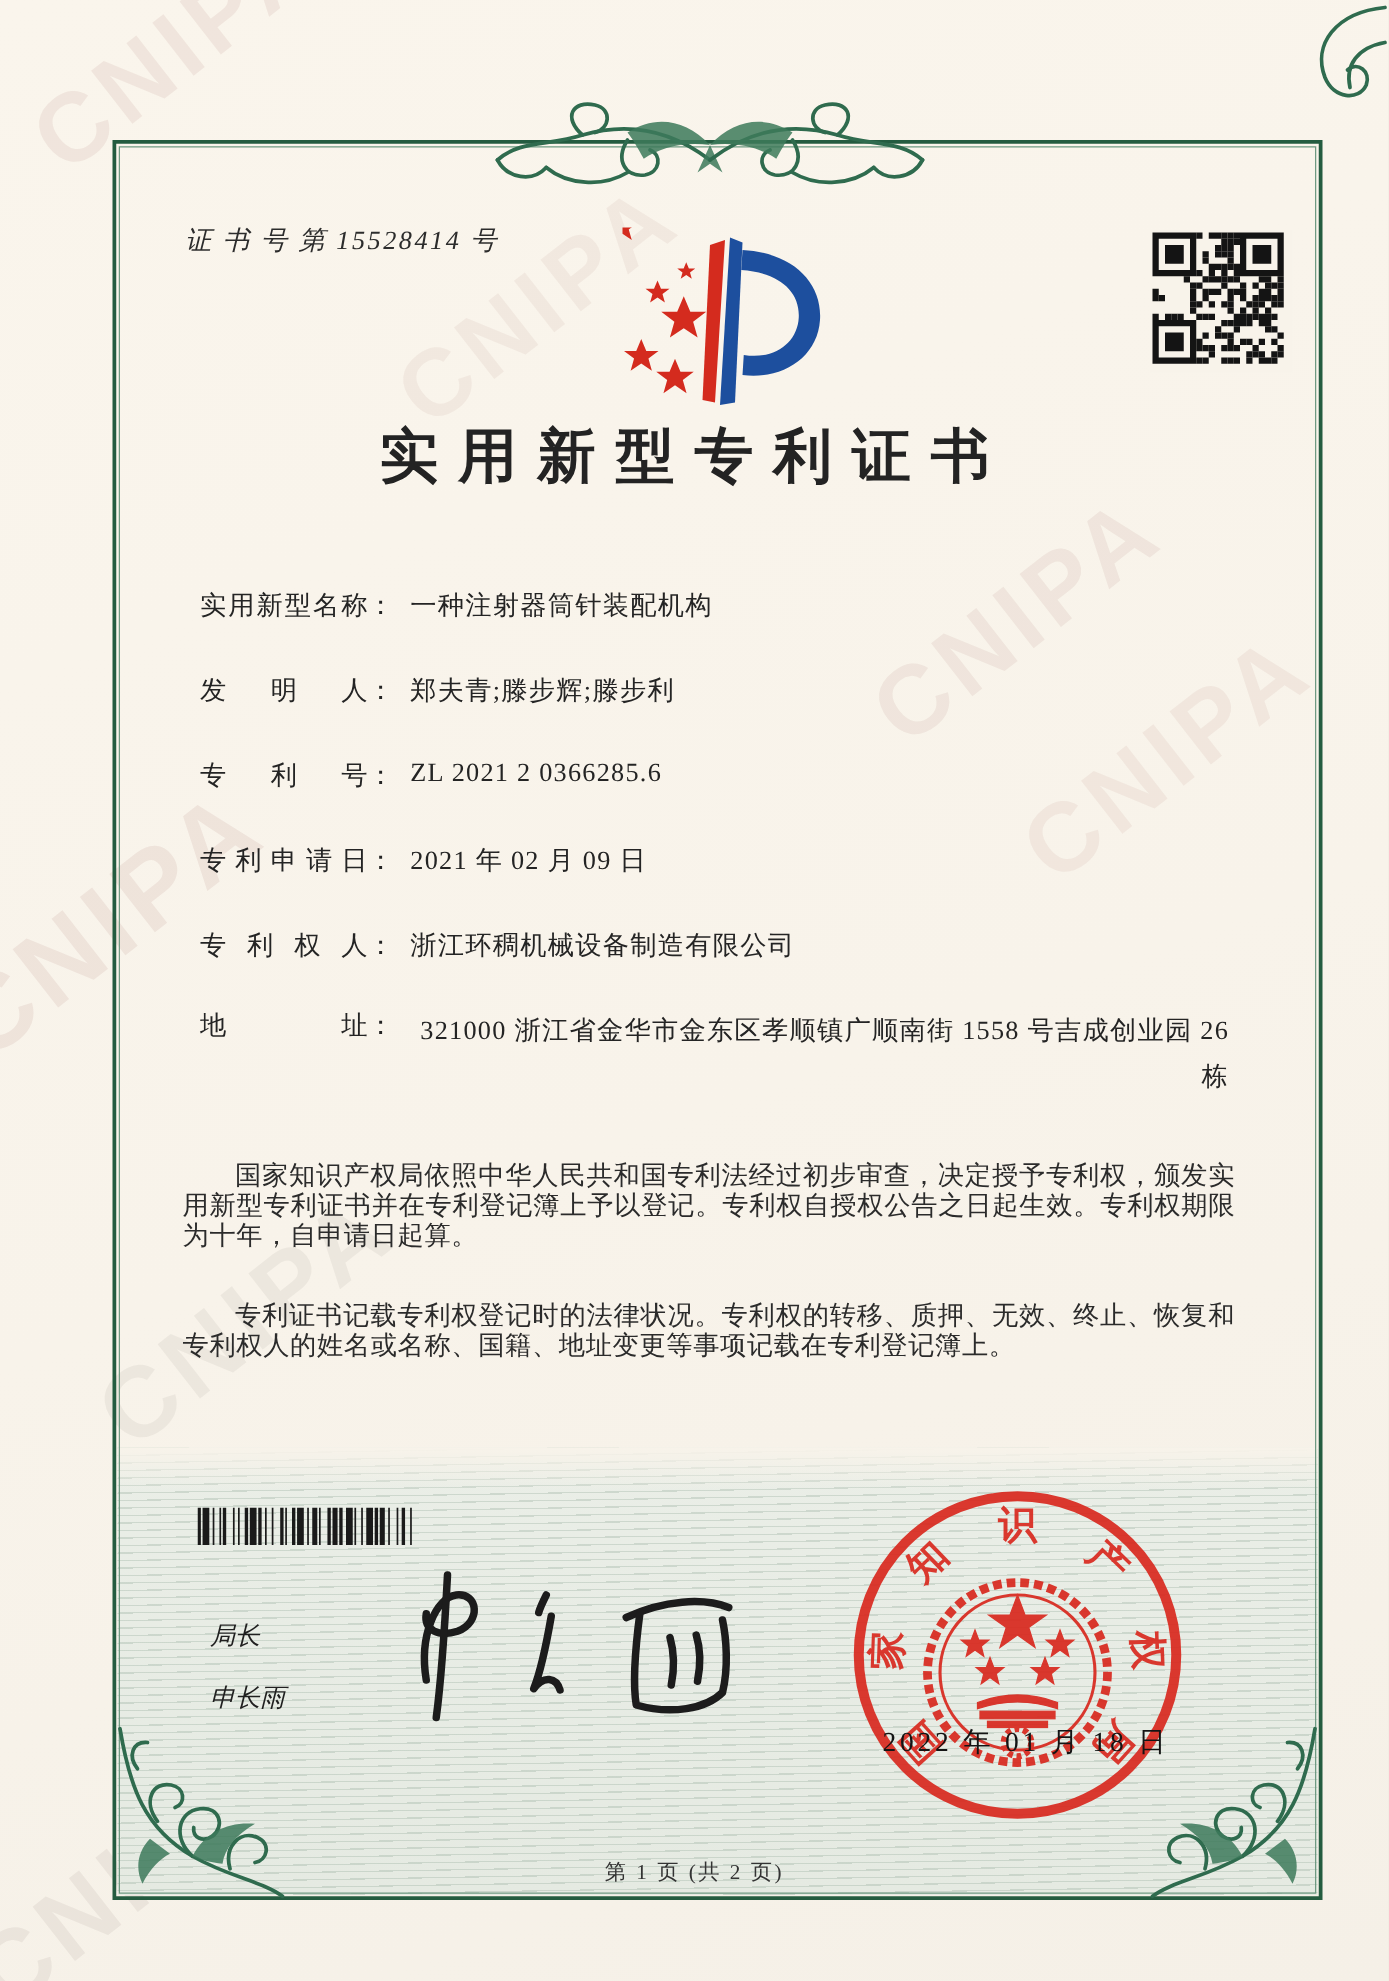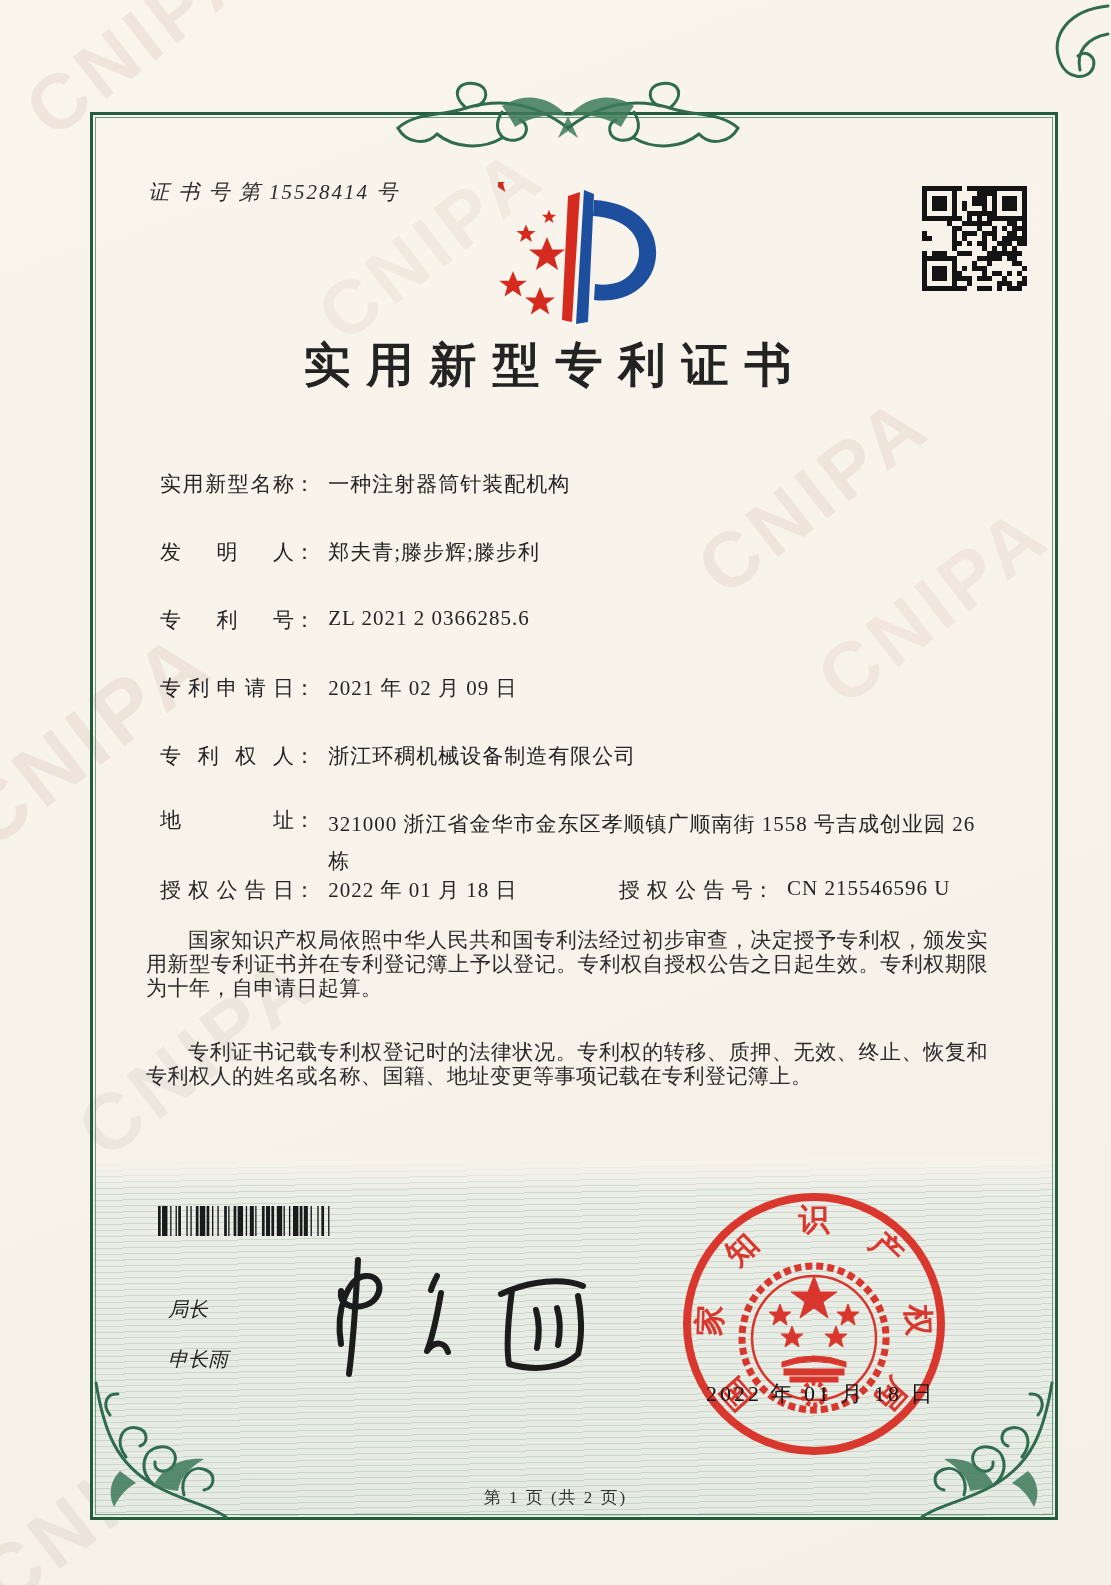--- a/index.html
+++ b/index.html
@@ -36,21 +36,21 @@
   .abs{position:absolute;}
   #cert-no{left:148px;top:178px;font-size:21px;letter-spacing:2px;color:#2c2c2c;font-style:italic;}
   #title{
     left:0;top:334px;width:100%;text-align:center;font-size:47px;font-weight:600;
     letter-spacing:16px;color:#232323;
   }
   .frow{left:160px;font-size:21px;color:#242424;white-space:nowrap;}
   .flabel{display:inline-block;width:134px;text-align:justify;text-align-last:justify;vertical-align:top;}
   .fcolon{display:inline-block;vertical-align:top;}
   .fvalue{display:inline-block;margin-left:8px;vertical-align:top;letter-spacing:1px;}
-  .fvalue.wrap{white-space:normal;width:655px;line-height:37px;}
+  .fvalue.wrap{white-space:normal;width:655px;line-height:37px;text-align:right;}
   .pair2{margin-left:96px;}
   .para{
     left:146px;width:842px;font-size:21px;line-height:24px;text-indent:2em;
     color:#2b2b2b;letter-spacing:0.5px;text-align:justify;
   }
   #signer{left:168px;top:1284px;font-size:20px;color:#1f1f1f;line-height:50px;
     font-family:"Liberation Sans","DejaVu Sans",sans-serif;font-style:italic;}
   #page-ind{left:0;top:1486px;width:100%;text-align:center;font-size:17px;color:#333;letter-spacing:2px;}
   #footer-note{left:0;top:1536px;width:100%;text-align:center;font-size:19px;color:#2d2d2d;letter-spacing:3px;}
   #seal-date{left:706px;top:1379px;font-size:22px;color:#141414;letter-spacing:3px;z-index:6;}
@@ -326,26 +326,20 @@
     <span class="fvalue">2021 年 02 月 09 日</span>
   </div>
   <div class="abs frow" style="top:742px;">
     <span class="flabel">专利权人</span><span class="fcolon">：</span>
     <span class="fvalue">浙江环稠机械设备制造有限公司</span>
   </div>
   <div class="abs frow" style="top:806px;">
     <span class="flabel">地址</span><span class="fcolon">：</span>
     <span class="fvalue wrap">321000 浙江省金华市金东区孝顺镇广顺南街 1558 号吉成创业园 26 栋</span>
   </div>
-  <div class="abs frow" style="top:876px;">
-    <span class="flabel">授权公告日</span><span class="fcolon">：</span>
-    <span class="fvalue">2022 年 01 月 18 日</span>
-    <span class="flabel pair2">授权公告号</span><span class="fcolon">：</span>
-    <span class="fvalue">CN 215546596 U</span>
-  </div>
 
   <div class="abs para" style="top:928px;">国家知识产权局依照中华人民共和国专利法经过初步审查，决定授予专利权，颁发实用新型专利证书并在专利登记簿上予以登记。专利权自授权公告之日起生效。专利权期限为十年，自申请日起算。</div>
   <div class="abs para" style="top:1040px;">专利证书记载专利权登记时的法律状况。专利权的转移、质押、无效、终止、恢复和专利权人的姓名或名称、国籍、地址变更等事项记载在专利登记簿上。</div>
 
   <svg class="abs" style="left:158px;top:1206px;z-index:5;" width="302" height="30" viewBox="0 0 302 30" id="barcode">
       <rect x="0" y="0" width="2.7" height="30" fill="#1a1a1a"></rect>
       <rect x="4.050000000000001" y="0" width="5.4" height="30" fill="#1a1a1a"></rect>
       <rect x="12.150000000000002" y="0" width="1.35" height="30" fill="#1a1a1a"></rect>
       <rect x="17.550000000000004" y="0" width="1.35" height="30" fill="#1a1a1a"></rect>
       <rect x="20.250000000000007" y="0" width="2.7" height="30" fill="#1a1a1a"></rect>

